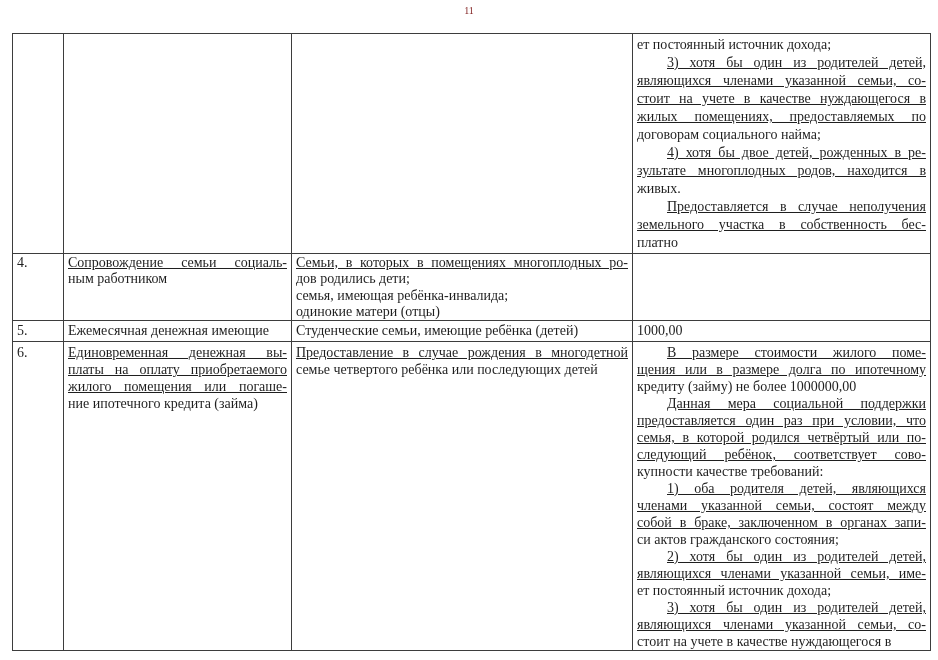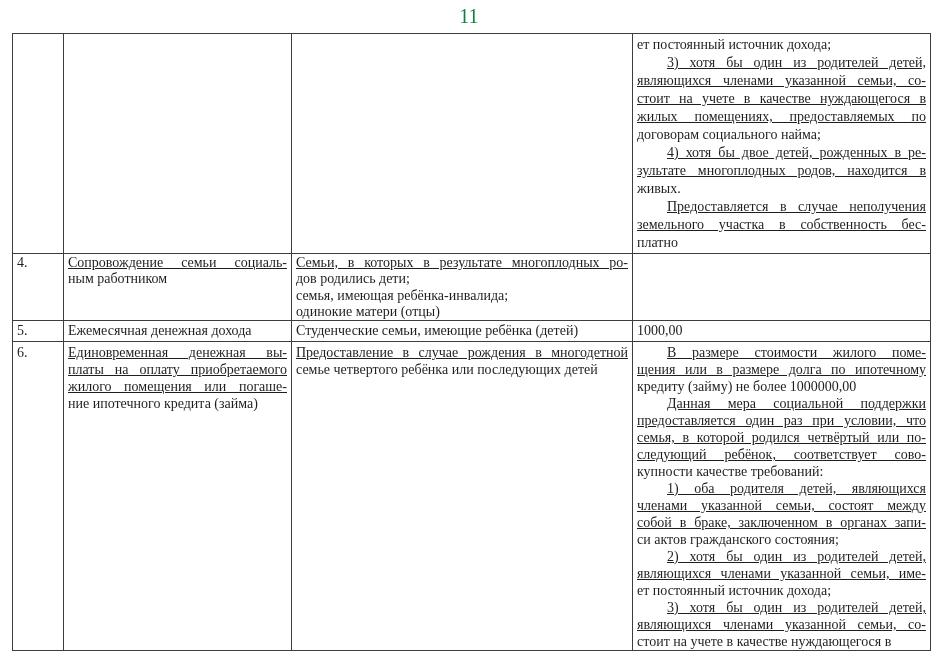--- a/index.html
+++ b/index.html
@@ -11,22 +11,22 @@
     width: 938px;
     height: 660px;
     overflow: hidden;
     font-family: "Liberation Serif", "DejaVu Serif", serif;
     color: #1f1f1f;
   }
   .page-number {
     padding-top: 5px;
     height: 28px;
     text-align: center;
-    font-size: 20px;
-    color: #15803d;
+    font-size: 10px;
+    color: #7f1d1d;
   }
   table.doc-table {
     border-collapse: collapse;
     table-layout: fixed;
     margin-left: 12px;
     width: 918px;
   }
   .doc-table td {
     border: 1px solid #3d3d3d;
     vertical-align: top;
@@ -98,38 +98,38 @@
       <tr class="r1">
         <td>4.</td>
         <td>
           <div class="para">
               <div class="ln jl">Сопровождение семьи социаль-</div>
               <div class="ln">ным работником</div>
             </div>
         </td>
         <td>
           <div class="para">
-              <div class="ln jl">Семьи, в которых в результате многоплодных ро-</div>
+              <div class="ln jl">Семьи, в которых в помещениях многоплодных ро-</div>
               <div class="ln">дов родились дети;</div>
             </div>
           <div class="para">
               <div class="ln">семья, имеющая ребёнка-инвалида;</div>
             </div>
           <div class="para">
               <div class="ln">одинокие матери (отцы)</div>
             </div>
         </td>
         <td></td>
       </tr>
 
       <tr class="r2">
         <td>5.</td>
         <td>
           <div class="para">
-              <div class="ln">Ежемесячная денежная дохода</div>
+              <div class="ln">Ежемесячная денежная имеющие</div>
             </div>
         </td>
         <td>
           <div class="para">
               <div class="ln">Студенческие семьи, имеющие ребёнка (детей)</div>
             </div>
         </td>
         <td>
           <div class="para">
               <div class="ln">1000,00</div>

